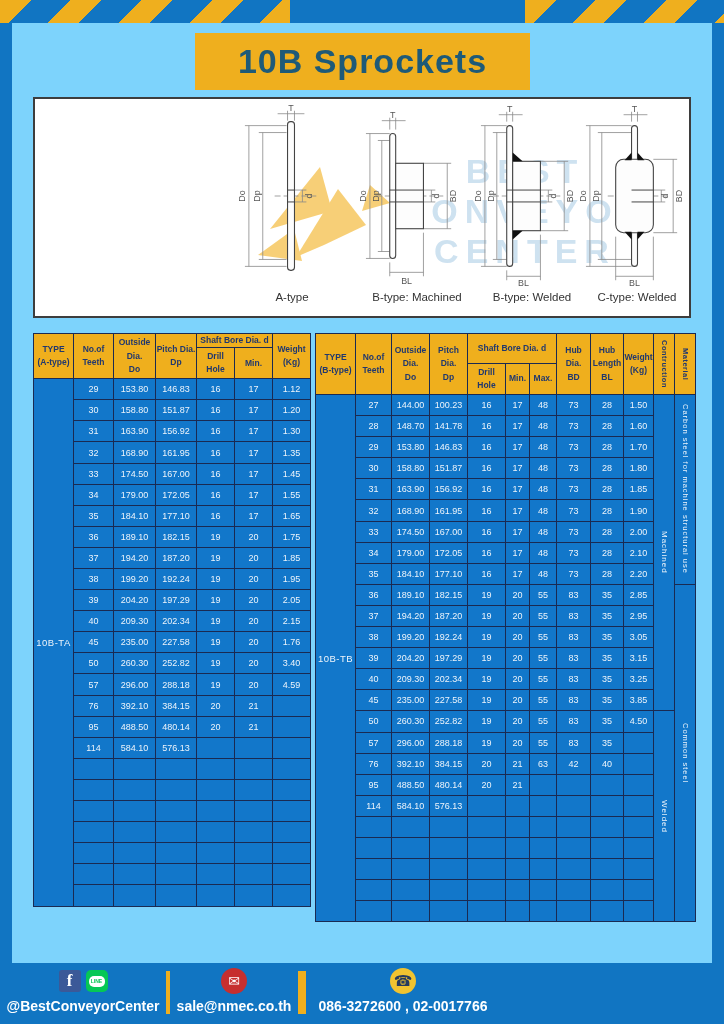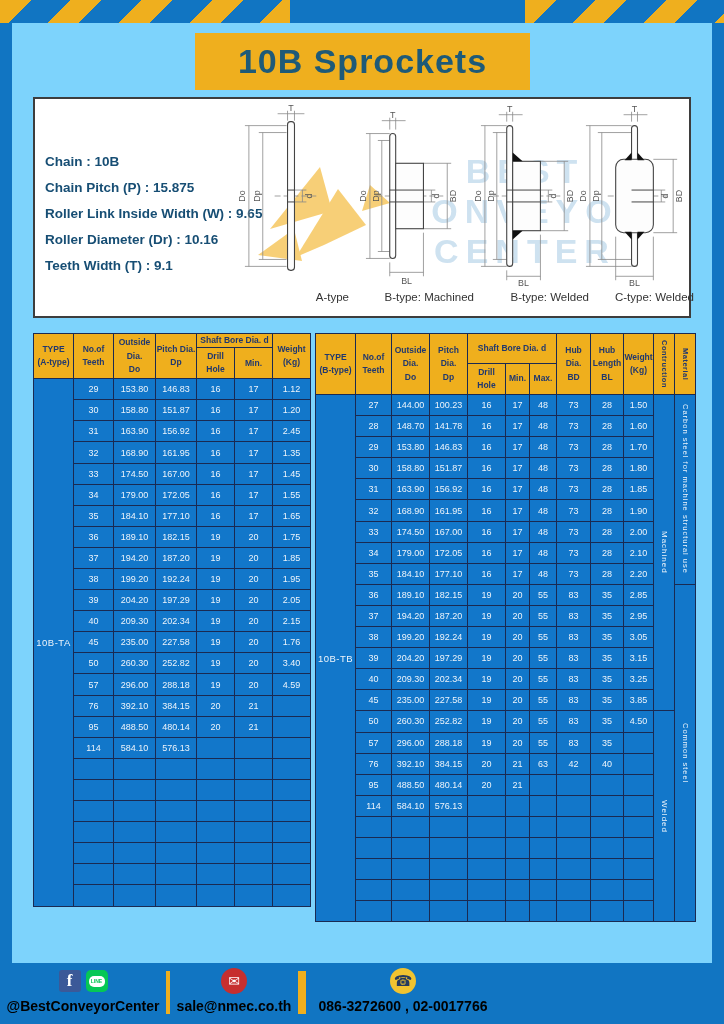--- a/index.html
+++ b/index.html
@@ -26,21 +26,21 @@
   
   .spec-panel{position:absolute;left:21px;top:74px;width:654px;height:217px;background:#fff;
     border:2px solid #3d3d3d;}
   .spec-text{position:absolute;left:10px;top:50px;color:#174E74;font-weight:bold;
     font-size:13.5px;line-height:26px;white-space:nowrap;}
   .watermark{position:absolute;left:330px;top:52px;width:320px;text-align:center;
     color:#c6ddee;font-weight:bold;font-size:34px;line-height:40px;letter-spacing:7px;
     opacity:.85;pointer-events:none;}
   .wm-logo{position:absolute;left:215px;top:60px;opacity:.6;pointer-events:none;}
   .diag{position:absolute;top:6px;width:114px;text-align:center;}
-  .diag .dlabel{font-size:11.5px;color:#333;margin-top:0px;text-align:right;}
+  .diag .dlabel{font-size:11.5px;color:#333;margin-top:0px;}
   .diag svg text{font-size:9px;fill:#555;font-family:"Liberation Sans",sans-serif;}
   .dA{left:200px;} .dB1{left:325px;} .dB2{left:440px;} .dC{left:545px;}
 
   
   .tables{position:absolute;left:21px;top:310px;width:662px;height:612px;}
   table{border-collapse:collapse;table-layout:fixed;position:absolute;top:0;}
   #tableA{left:0;width:277px;}
   #tableB{left:282px;width:380px;}
   th,td{border:1.6px solid #1A2A52;padding:0;text-align:center;vertical-align:middle;overflow:hidden;}
   thead th{background:#EFAF1D;color:#21386E;font-size:8.5px;font-weight:bold;line-height:1.55;}
@@ -49,21 +49,21 @@
   td.type-cell{font-size:9.5px;letter-spacing:.5px;}
   .vcell{writing-mode:vertical-rl;text-orientation:mixed;letter-spacing:1px;font-size:8px;
     padding:2px 0;}
   th.vcell{letter-spacing:.5px;font-size:7.5px;height:56px;}
   td.vcell{font-size:8px;line-height:1.1;}
 
   
   .footer{position:absolute;left:0;top:963px;width:724px;height:61px;background:#1175C2;
     display:flex;align-items:stretch;}
   .fsec{display:flex;flex-direction:column;align-items:center;justify-content:flex-start;padding-top:4px;}
-  .fsec .ftext{color:#000000;font-weight:bold;font-size:14px;margin-top:3px;white-space:nowrap;}
+  .fsec .ftext{color:#ffffff;font-weight:bold;font-size:14px;margin-top:3px;white-space:nowrap;}
   .fsep{width:4px;background:#EFAF1E;margin:8px 0 10px 0;}
   .s1{width:166px;} .s2{width:128px;} .s3{width:224px;} .s4{width:194px;}
   .icon-row{display:flex;gap:5px;align-items:center;height:28px;}
   .fb-icon{width:22px;height:22px;background:#3B5998;border-radius:3px;color:#fff;
     display:flex;align-items:center;justify-content:center;font-size:17px;font-weight:bold;
     font-family:"Liberation Serif",serif;}
   .line-icon{width:22px;height:22px;background:#06C755;border-radius:5px;
     display:flex;align-items:center;justify-content:center;}
   .line-bubble{width:16px;height:11px;background:#fff;border-radius:5px;
     display:flex;align-items:center;justify-content:center;font-size:5px;font-weight:bold;color:#06C755;}
@@ -99,27 +99,20 @@
           <polygon points="120,26 140,44 112,52"></polygon>
         </g>
       </svg>
     </div>
     <div class="watermark">
       <div>BEST</div>
       <div>CONVEYOR</div>
       <div>CENTER</div>
     </div>
 
-    <div class="spec-text">
-      <div>Chain  :  10B</div>
-      <div>Chain Pitch (P)  :  15.875</div>
-      <div>Roller Link Inside Width (W) : 9.65</div>
-      <div>Roller Diameter (Dr)  : 10.16</div>
-      <div>Teeth Width (T)  :  9.1</div>
-    </div>
 
     <div class="diag dA">
       <svg width="114" height="182" viewBox="0 0 115 182">
         <g stroke="#888" stroke-width="0.8" fill="none">
           <line x1="52" y1="20" x2="10" y2="20"></line>
             <line x1="52" y1="162" x2="10" y2="162"></line>
           <line x1="52" y1="27" x2="24" y2="27"></line>
             <line x1="52" y1="155" x2="24" y2="155"></line>
           <line x1="14" y1="20" x2="14" y2="162"></line>
           <line x1="28" y1="27" x2="28" y2="155"></line>
@@ -302,21 +295,21 @@
             <td>16</td>
             <td>17</td>
             <td>1.20</td>
           </tr>
           <tr>
             <td>31</td>
             <td>163.90</td>
             <td>156.92</td>
             <td>16</td>
             <td>17</td>
-            <td>2.45</td>
+            <td>1.30</td>
           </tr>
           <tr>
             <td>32</td>
             <td>168.90</td>
             <td>161.95</td>
             <td>16</td>
             <td>17</td>
             <td>1.35</td>
           </tr>
           <tr>

